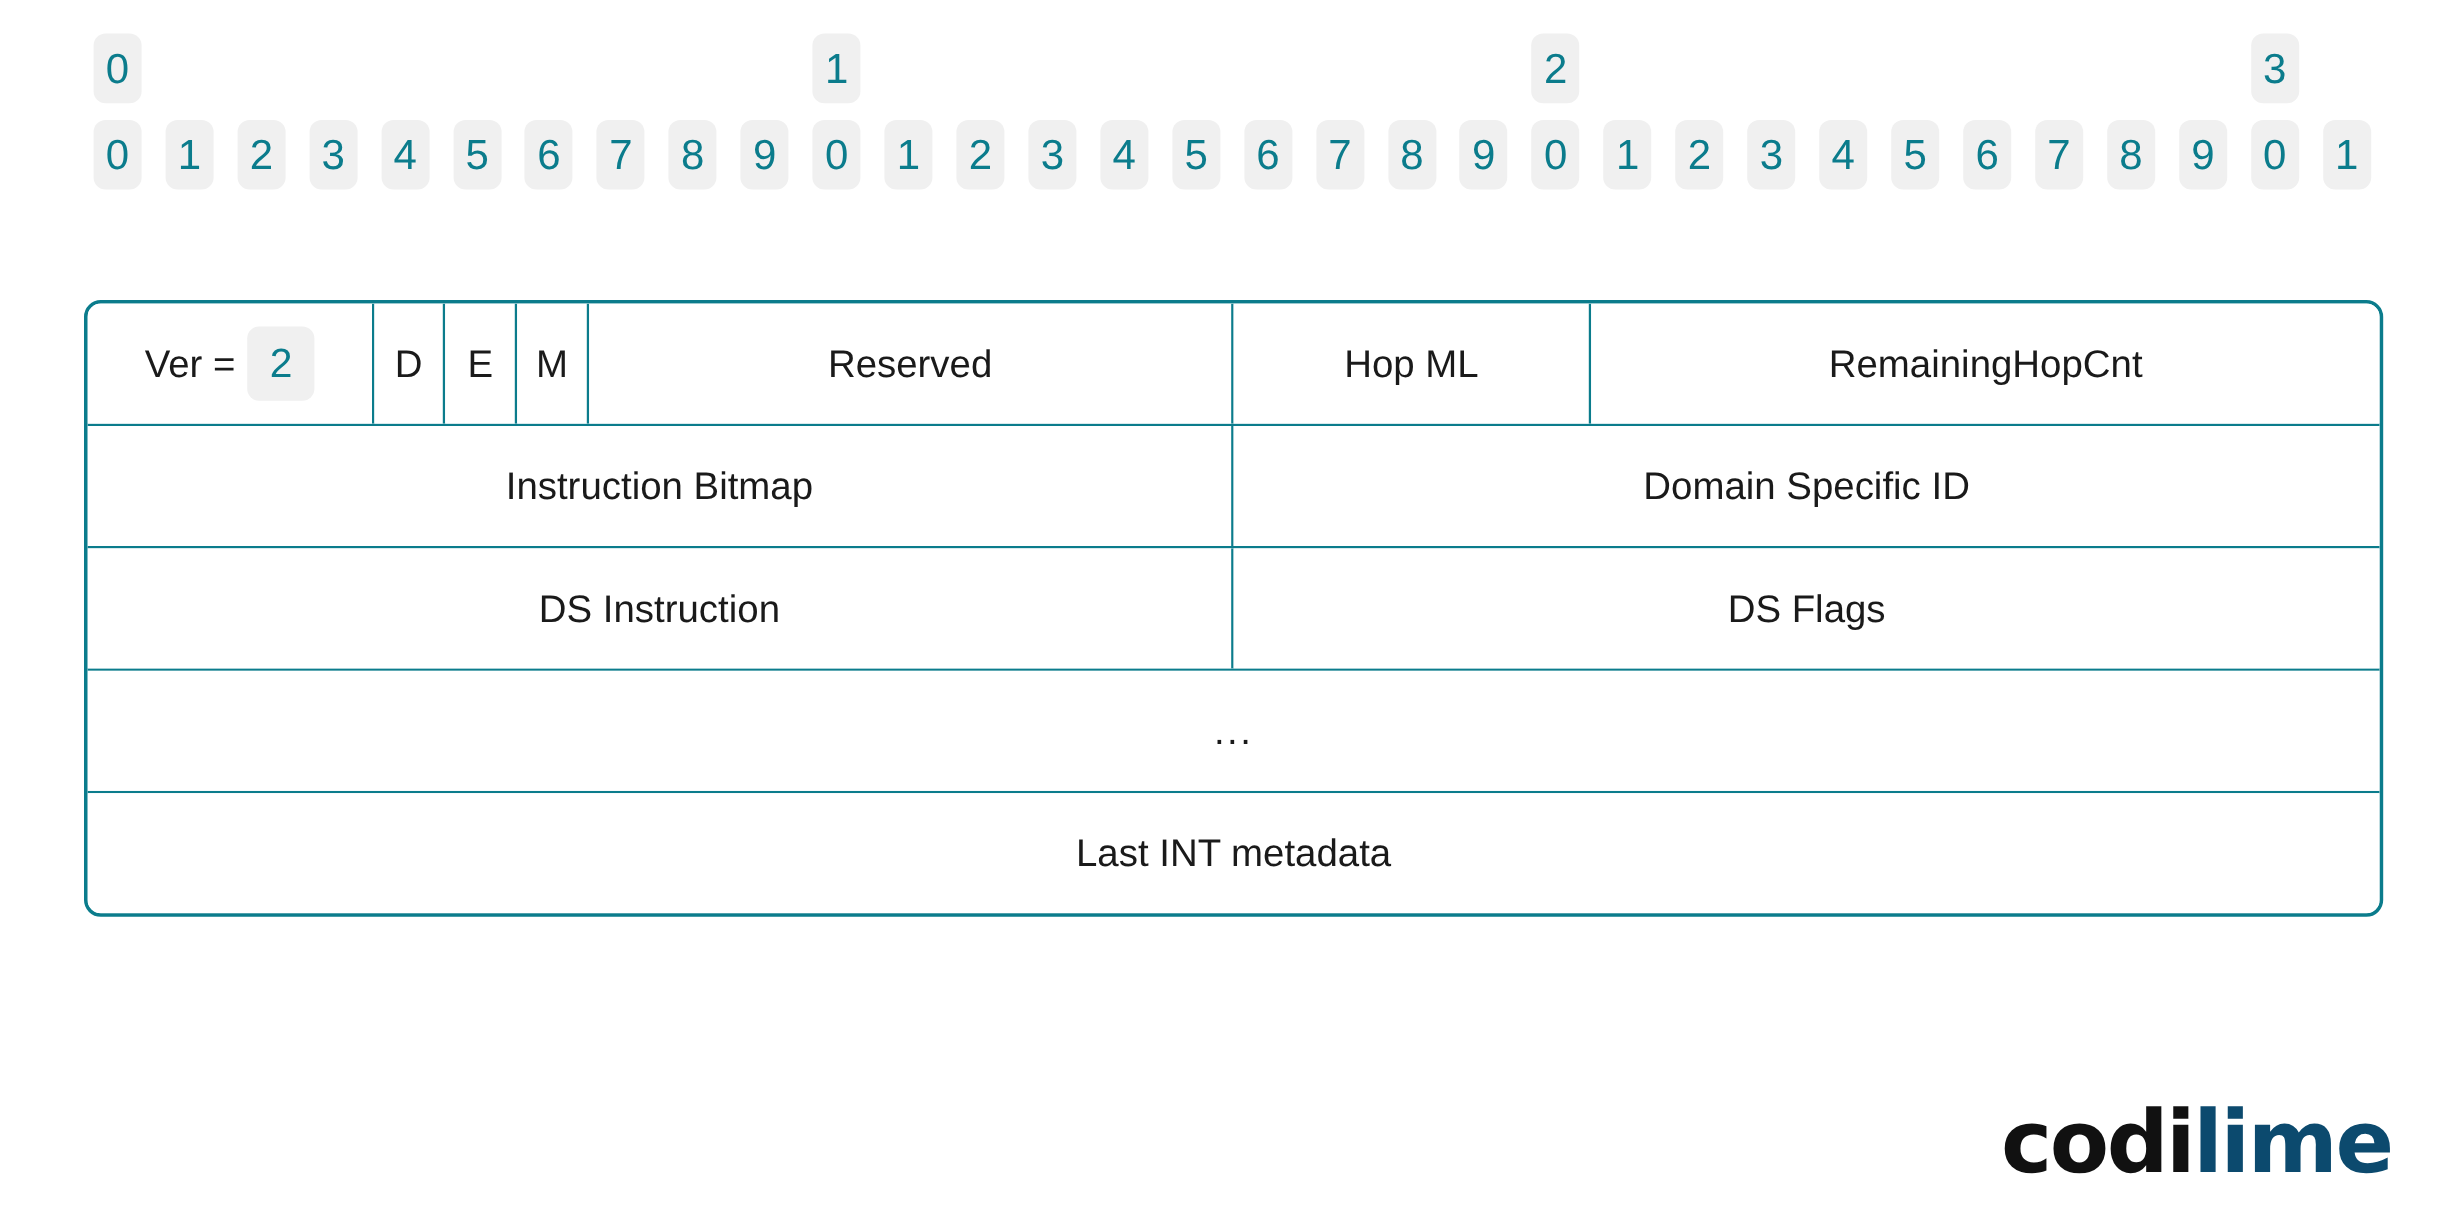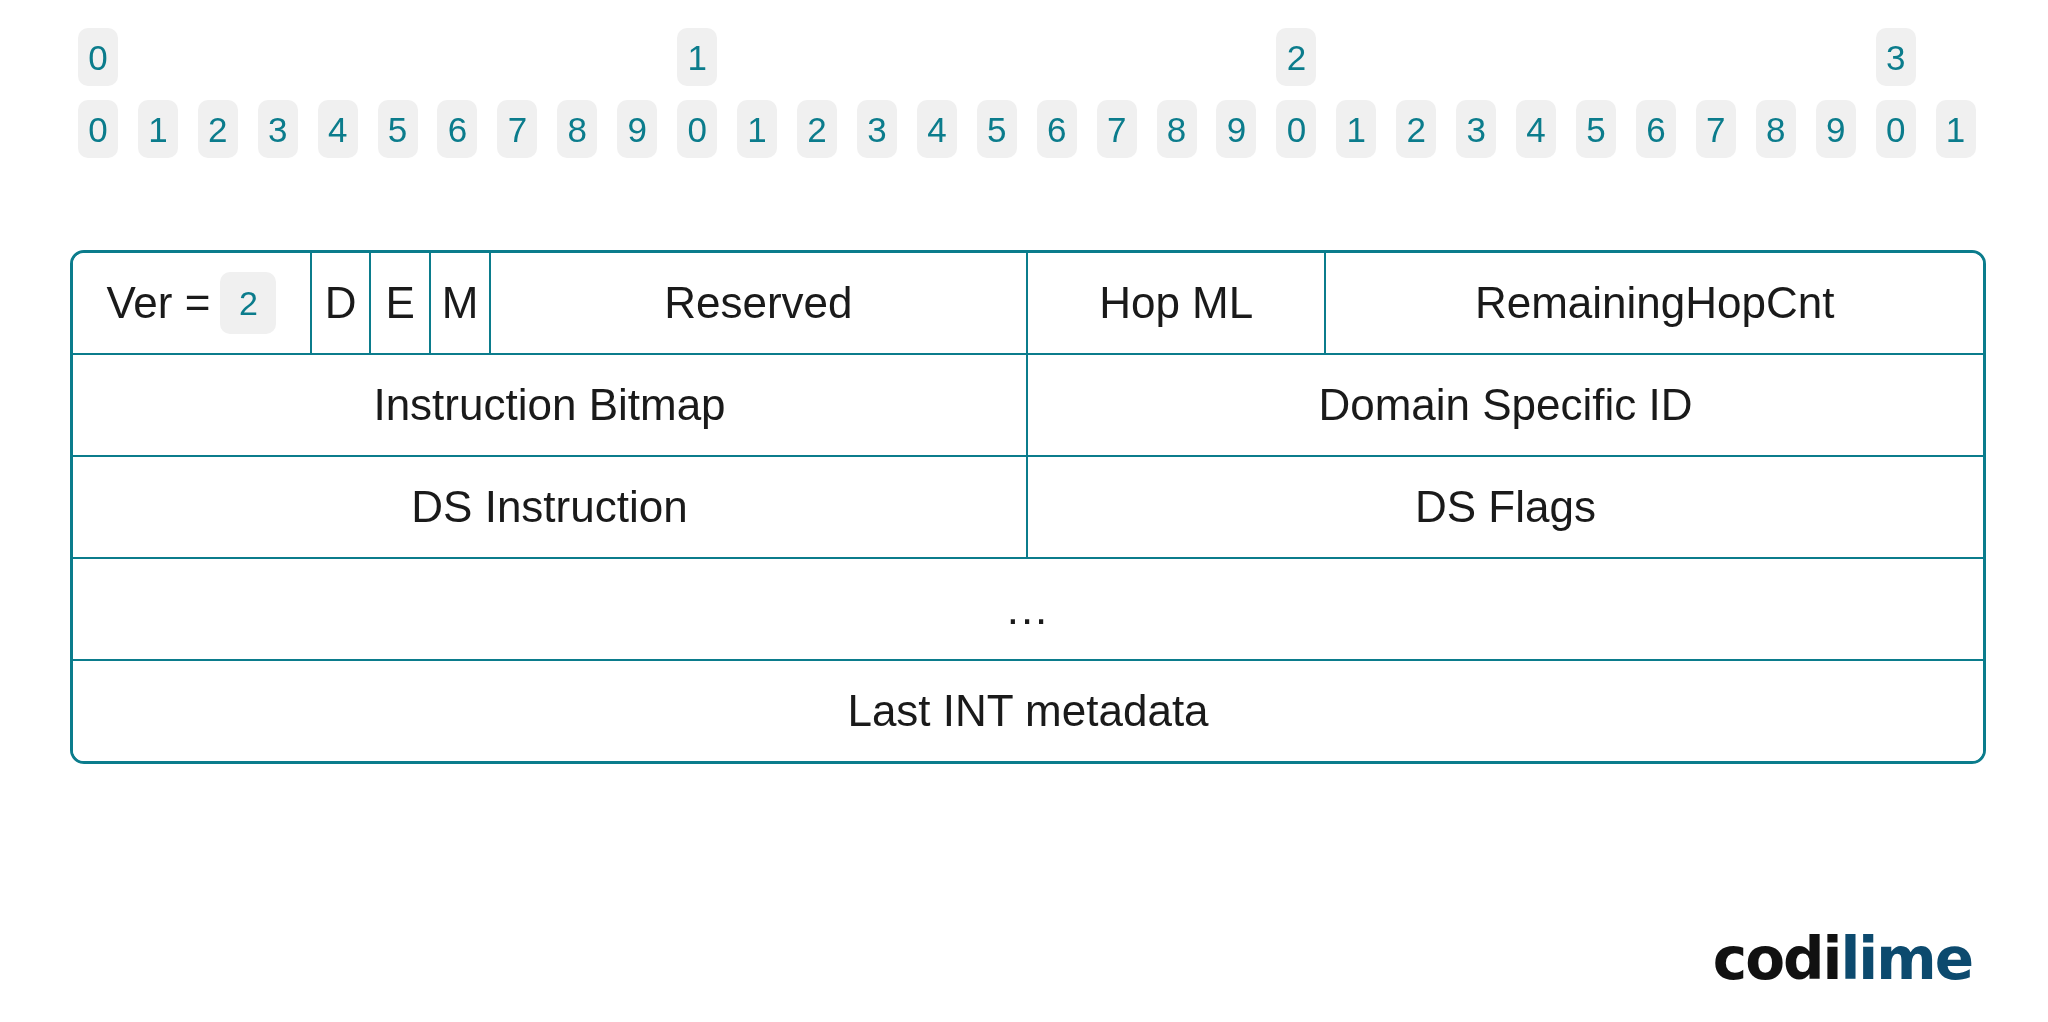--- a/index.html
+++ b/index.html
@@ -99,21 +99,21 @@
     padding: 0 4px;
     white-space: nowrap;
   }
   .pcell:last-child {
     border-right: none;
   }
   .pcell.narrow {
     font-size: 31px;
   }
   .pcell .eq-label {
-    font-size: 44px;
+    font-size: 32px;
     color: #1a1a1a;
   }
   .pcell .val-chip {
     display: inline-flex;
     align-items: center;
     justify-content: center;
     min-width: 40px;
     height: 62px;
     margin-left: 10px;
     padding: 0 8px;
@@ -124,25 +124,25 @@
     line-height: 1;
   }
   .pcell.ellipsis {
     font-size: 30px;
     letter-spacing: 2px;
   }
 
   
   .logo {
     position: absolute;
-    right: 76px;
+    right: 55px;
     bottom: 34px;
     display: flex;
     align-items: flex-end;
-    font-size: 58px;
+    font-size: 72px;
     font-weight: 700;
     letter-spacing: -2px;
     line-height: 1;
     font-family: "DejaVu Sans", sans-serif;
   }
   .logo .dark { color: #111111; }
   .logo .lime { color: #0c4a6e; }
 </style>
 </head>
 <body>

